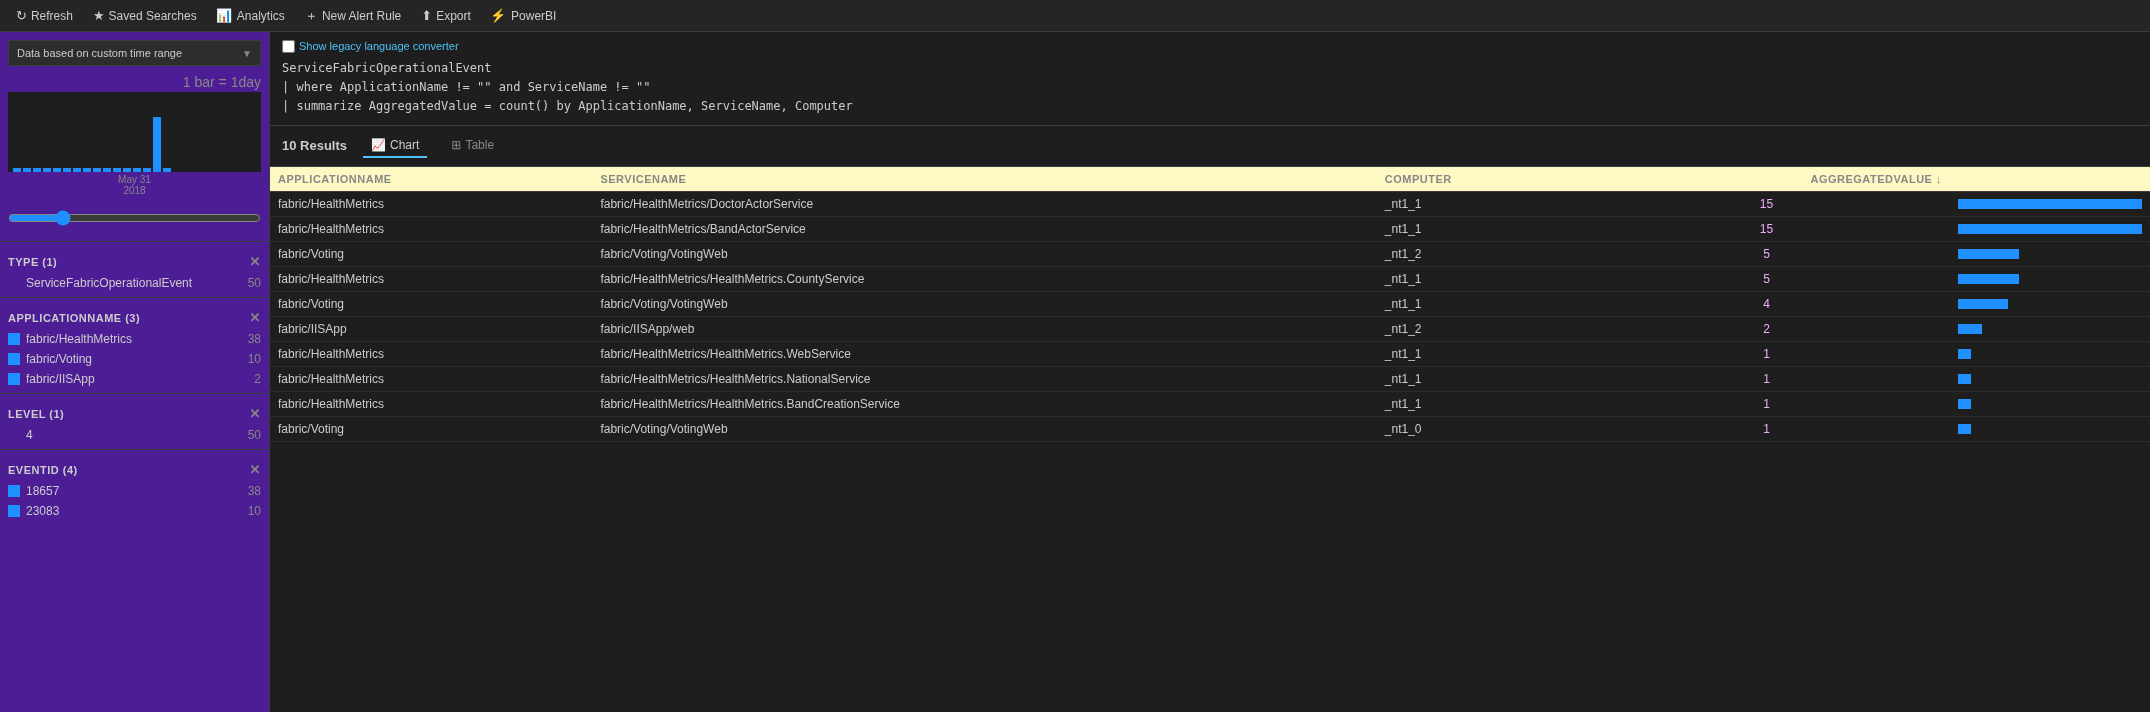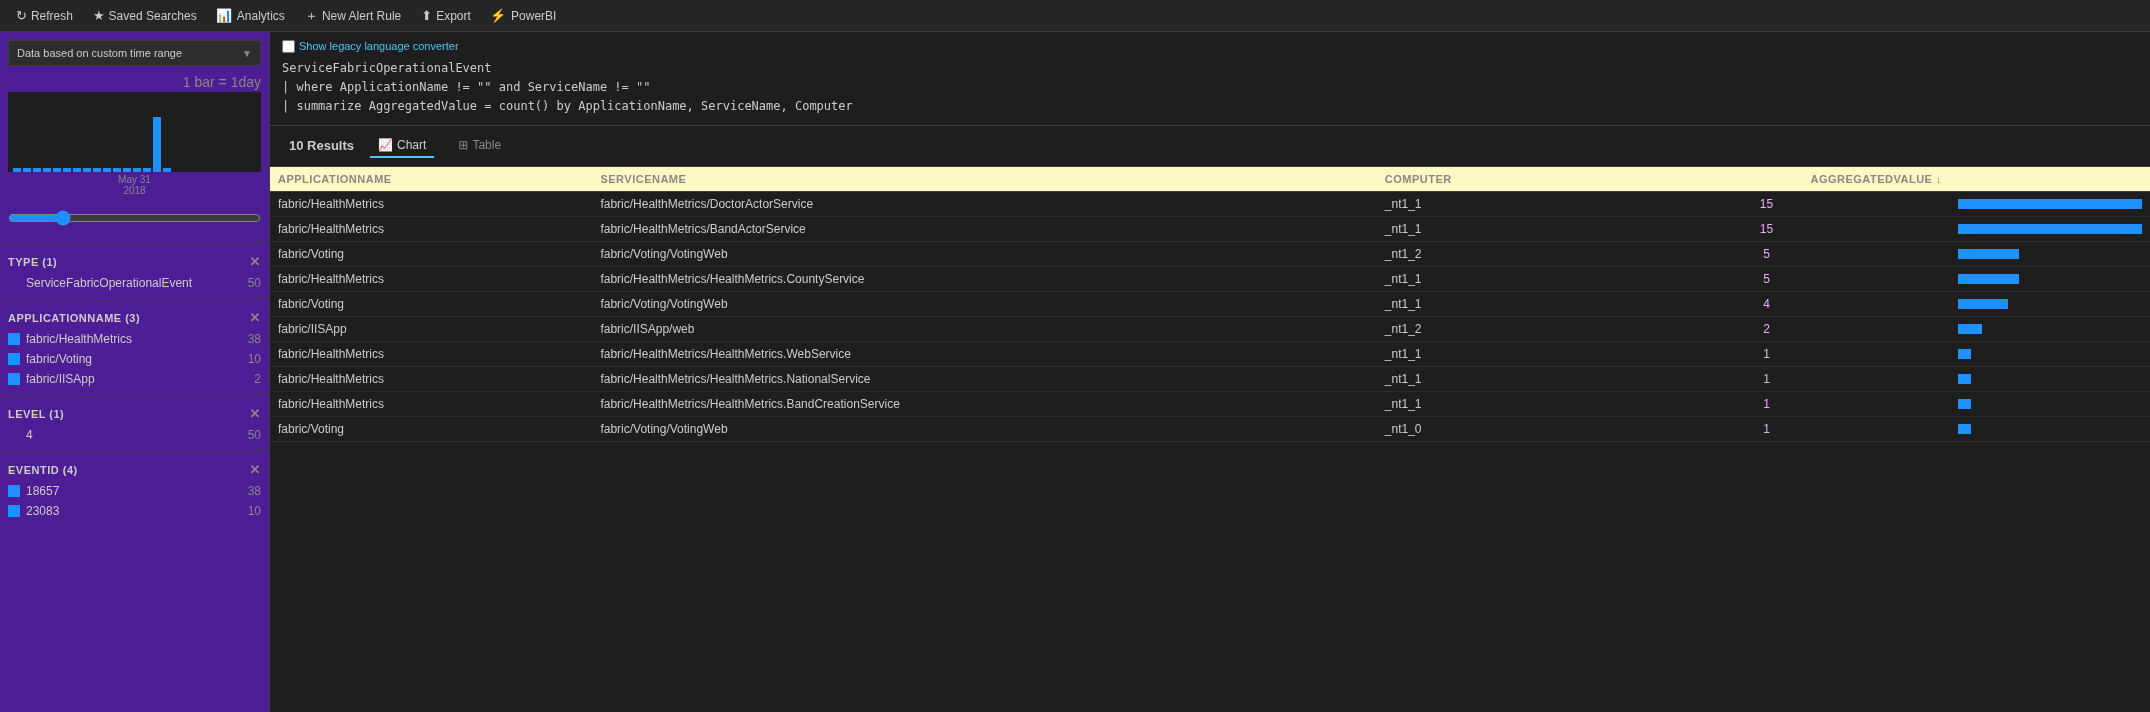--- a/index.html
+++ b/index.html
@@ -211,21 +211,21 @@
       align-items: center;
       padding: 8px 12px;
       gap: 16px;
       border-bottom: 1px solid #3c3c3c;
     }
     .results-count {
       font-size: 13px;
       font-weight: 600;
       color: #cccccc;
     }
-    .results-count span { color: #cccccc; margin-left: 7px; }
+    .results-count span { color: #cccccc; }
     .tab-btn {
       display: flex;
       align-items: center;
       gap: 4px;
       background: none;
       border: none;
       color: #888;
       cursor: pointer;
       padding: 4px 8px;
       font-size: 12px;

